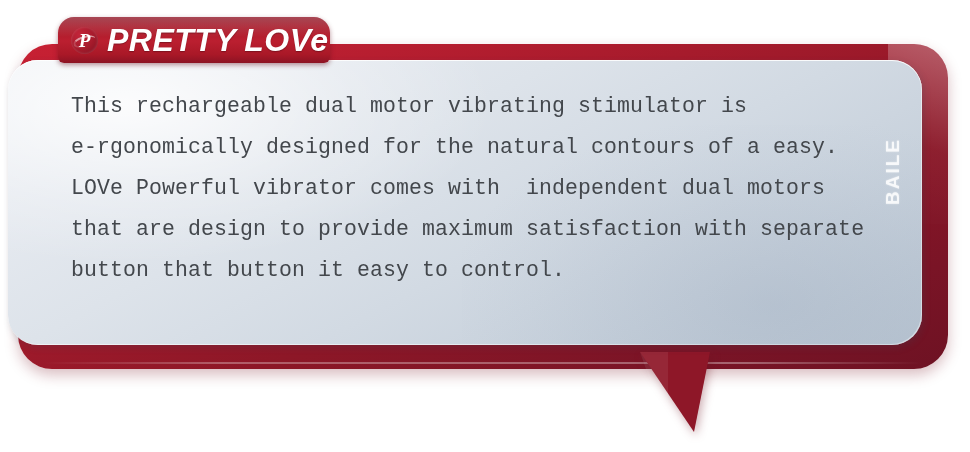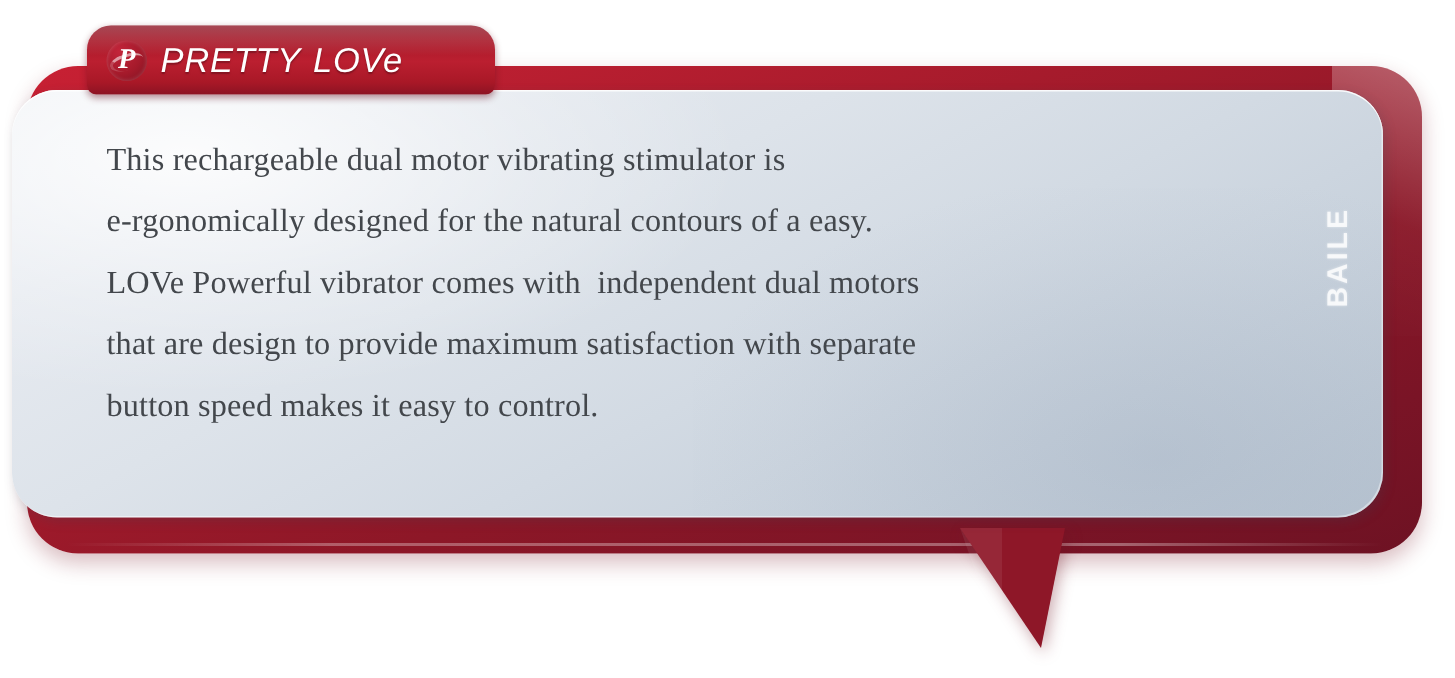--- a/index.html
+++ b/index.html
@@ -151,23 +151,23 @@
     height: 9px;
     border-radius: 50%;
     border-top: 2px solid rgba(255,255,255,0.55);
     border-left: 2px solid rgba(255,255,255,0.18);
     transform: rotate(-16deg);
     pointer-events: none;
   }
   .badge-word {
     color: #ffffff;
     font-family: "Liberation Sans", sans-serif;
-    font-weight: normal;
+    font-weight: bold;
     font-style: italic;
-    font-size: 23px;
+    font-size: 32px;
     line-height: 1;
     letter-spacing: 0.5px;
     white-space: nowrap;
     text-shadow: 0 1px 1px rgba(90,12,24,0.55);
   }
   .badge-word .w2 { margin-left: 8px; }
 
   
   .bubble {
     position: absolute;
@@ -211,21 +211,21 @@
     background: radial-gradient(ellipse at 60% 60%, rgba(150,165,185,0.28) 0%, rgba(150,165,185,0.06) 55%, rgba(150,165,185,0) 75%);
     pointer-events: none;
   }
 
   .copy {
     position: absolute;
     left: 63px;
     top: 26px;
     right: 40px;
     color: #43474c;
-    font-family: Liberation Serif, serif;
+    font-family: Liberation Mono, monospace;
     font-size: 21.5px;
     line-height: 41px;
     letter-spacing: 0.1px;
   }
   .copy p {
     margin: 0;
     white-space: pre;
   }
 
   
@@ -261,21 +261,21 @@
 
   <div class="bubble">
     <div class="bubble-glow"></div>
     <div class="bubble-shade"></div>
 
     <div class="copy">
       <p>This rechargeable dual motor vibrating stimulator is</p>
       <p>e-rgonomically designed for the natural contours of a easy.</p>
       <p>LOVe Powerful vibrator comes with  independent dual motors</p>
       <p>that are design to provide maximum satisfaction with separate</p>
-      <p>button speed makes it easy to control.</p>
+      <p>button that button it easy to control.</p>
     </div>
 
     <div class="watermark">BAILE</div>
   </div>
 
   <div class="badge">
     <div class="badge-sheen"></div>
     <div class="badge-inner">
       <div class="badge-mark">
         <div class="swoosh"></div>

